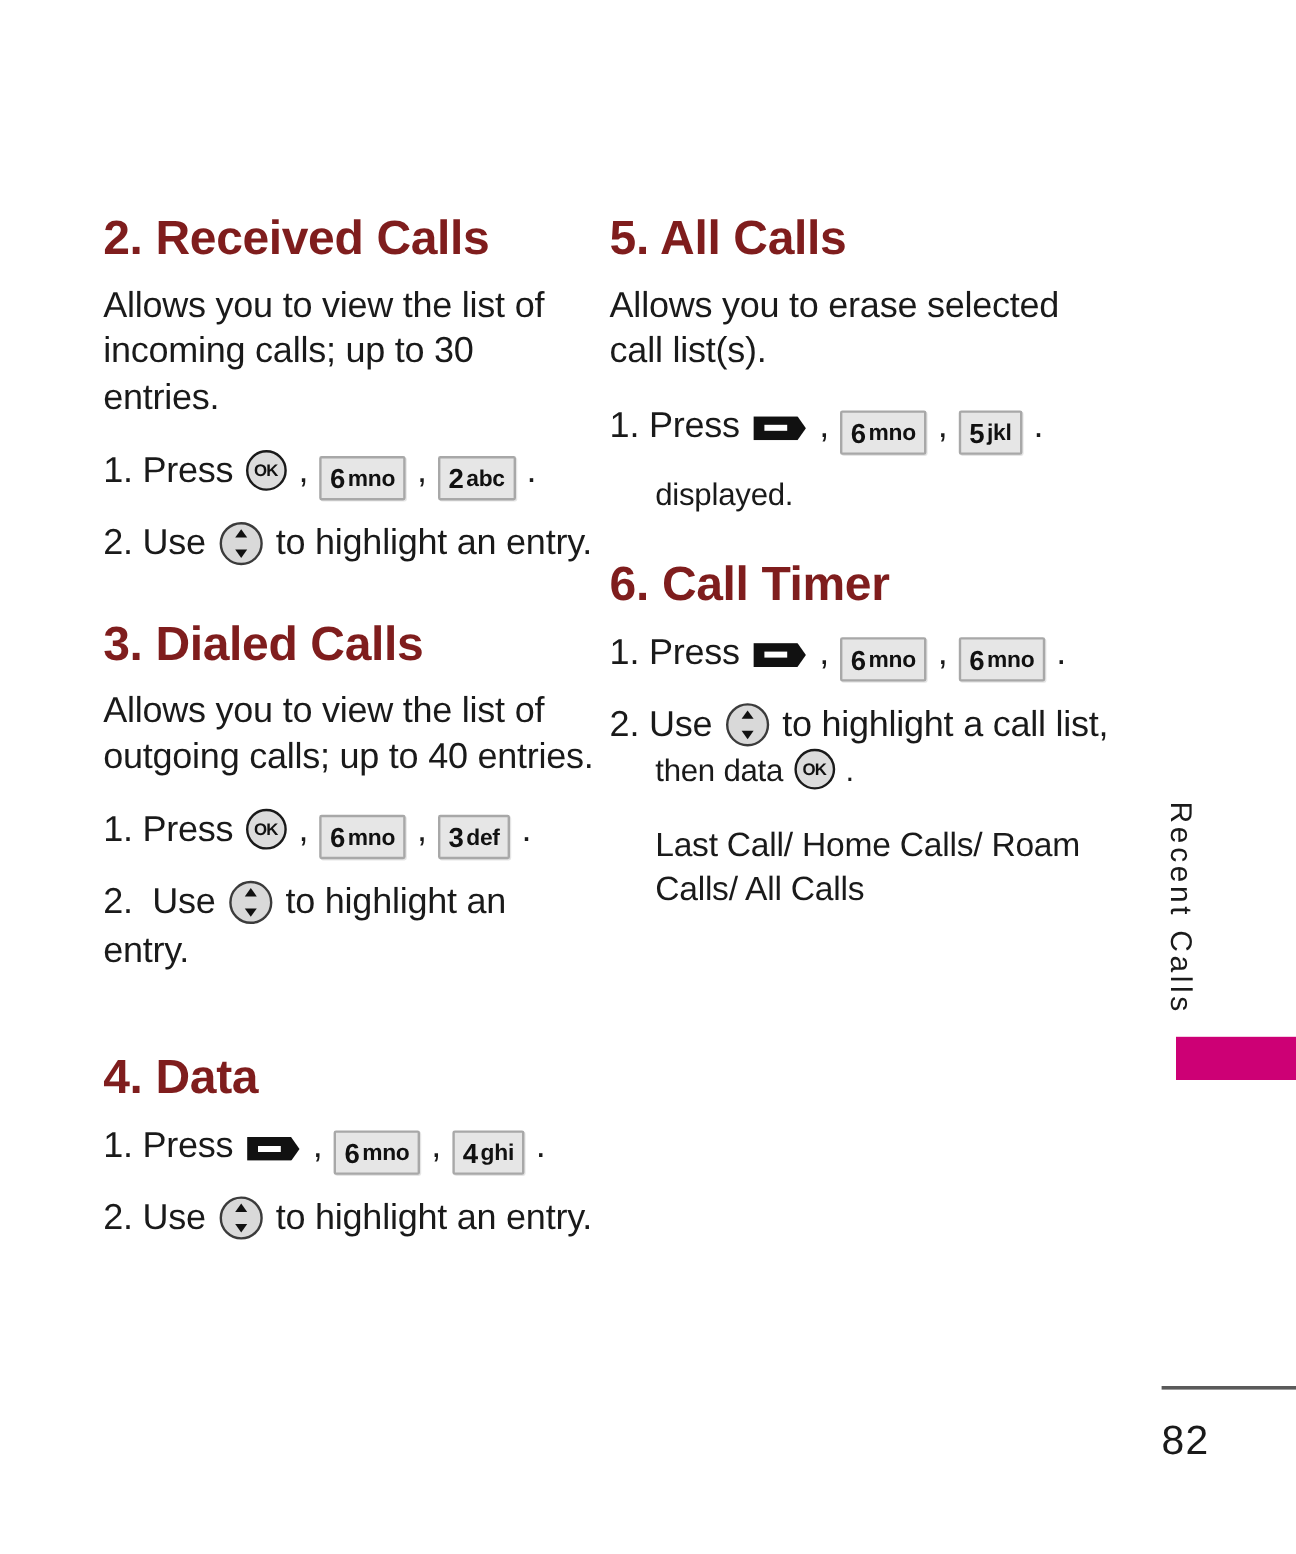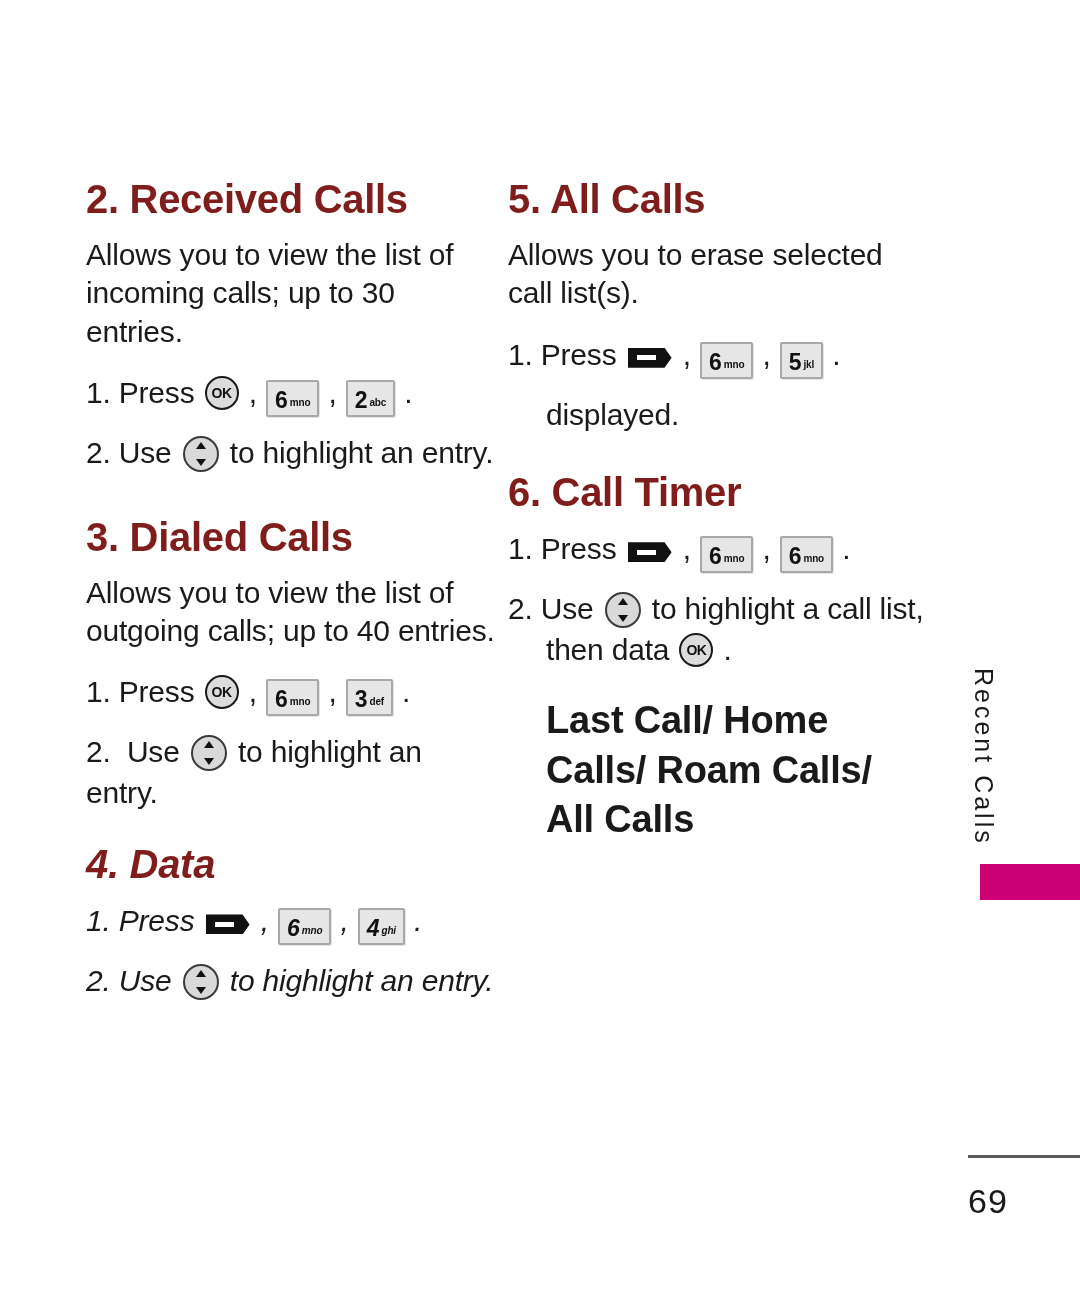--- a/index.html
+++ b/index.html
@@ -52,28 +52,28 @@
     font-size: 30px;
     line-height: 1.35;
     margin: 0 0 16px 0;
     letter-spacing: -0.2px;
     display: block;
   }
   .step .num { white-space: pre; }
   .step-indent {
     display: block;
     padding-left: 38px;
-    font-size: 30px;
+    font-size: 26px;
     line-height: 1.35;
     letter-spacing: -0.2px;
   }
 
   .bold-list {
-    font-size: 38px;
-    font-weight: bold;
+    font-size: 28px;
+    font-weight: normal;
     line-height: 1.3;
     letter-spacing: -0.2px;
     padding-left: 38px;
     margin-top: 26px;
   }
 
   
   .keycap {
     display: inline-block;
     vertical-align: -5px;
@@ -86,21 +86,21 @@
     margin: 0 1px;
     box-shadow: 1px 1px 0 rgba(0,0,0,0.10);
   }
   .keycap .kd {
     font-size: 23px;
     font-weight: bold;
     color: #111;
     letter-spacing: 0;
   }
   .keycap .kl {
-    font-size: 10px;
+    font-size: 19px;
     font-weight: bold;
     color: #111;
     margin-left: 2px;
     vertical-align: 2px;
   }
 
   .okkey {
     display: inline-block;
     vertical-align: -7px;
     width: 30px;
@@ -238,21 +238,21 @@
       <h2 class="sec-heading">3. Dialed Calls</h2>
       <p class="desc">Allows you to view the list of outgoing calls; up to 40 entries.</p>
       <div class="step">
         <span class="num">1. Press </span><span class="okkey"></span> , <span class="keycap"><span class="kd">6</span><span class="kl">mno</span></span> , <span class="keycap"><span class="kd">3</span><span class="kl">def</span></span> .
       </div>
       <div class="step">
         <span class="num">2.  Use </span><span class="navkey"><span class="tri-up"></span><span class="tri-dn"></span></span><span> to highlight an entry.</span>
       </div>
     </div>
 
-    <div style="margin-top:30px;font-style:italic;">
+    <div style="margin-top:64px;">
       <h2 class="sec-heading">4. Data</h2>
       <div class="step">
         <span class="num">1. Press </span><span class="softkey"></span> , <span class="keycap"><span class="kd">6</span><span class="kl">mno</span></span> , <span class="keycap"><span class="kd">4</span><span class="kl">ghi</span></span> .
       </div>
       <div class="step">
         <span class="num">2. Use </span><span class="navkey"><span class="tri-up"></span><span class="tri-dn"></span></span><span> to highlight an entry.</span>
       </div>
     </div>
 
   </div>
@@ -281,15 +281,15 @@
       </div>
       <div class="bold-list">Last Call/ Home Calls/ Roam Calls/ All Calls</div>
     </div>
 
   </div>
 
   <div class="side-tab-label">Recent Calls</div>
   <div class="side-tab-band"></div>
 
   <div class="footer-rule"></div>
-  <div class="page-number">69</div>
+  <div class="page-number">82</div>
 
 </div>
 
 </body></html>

